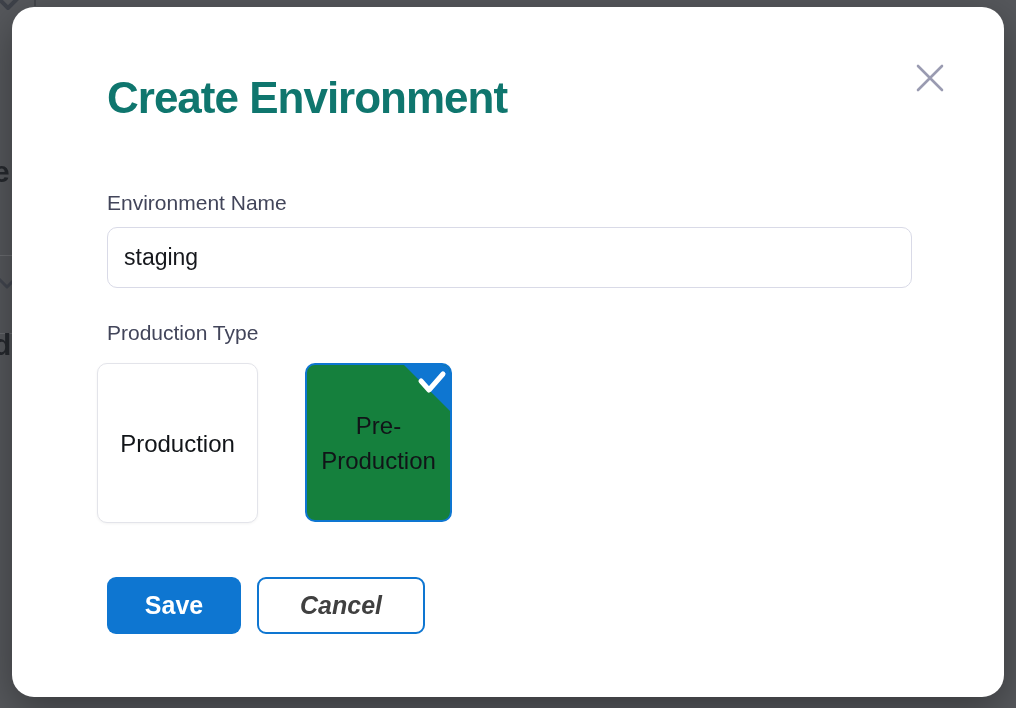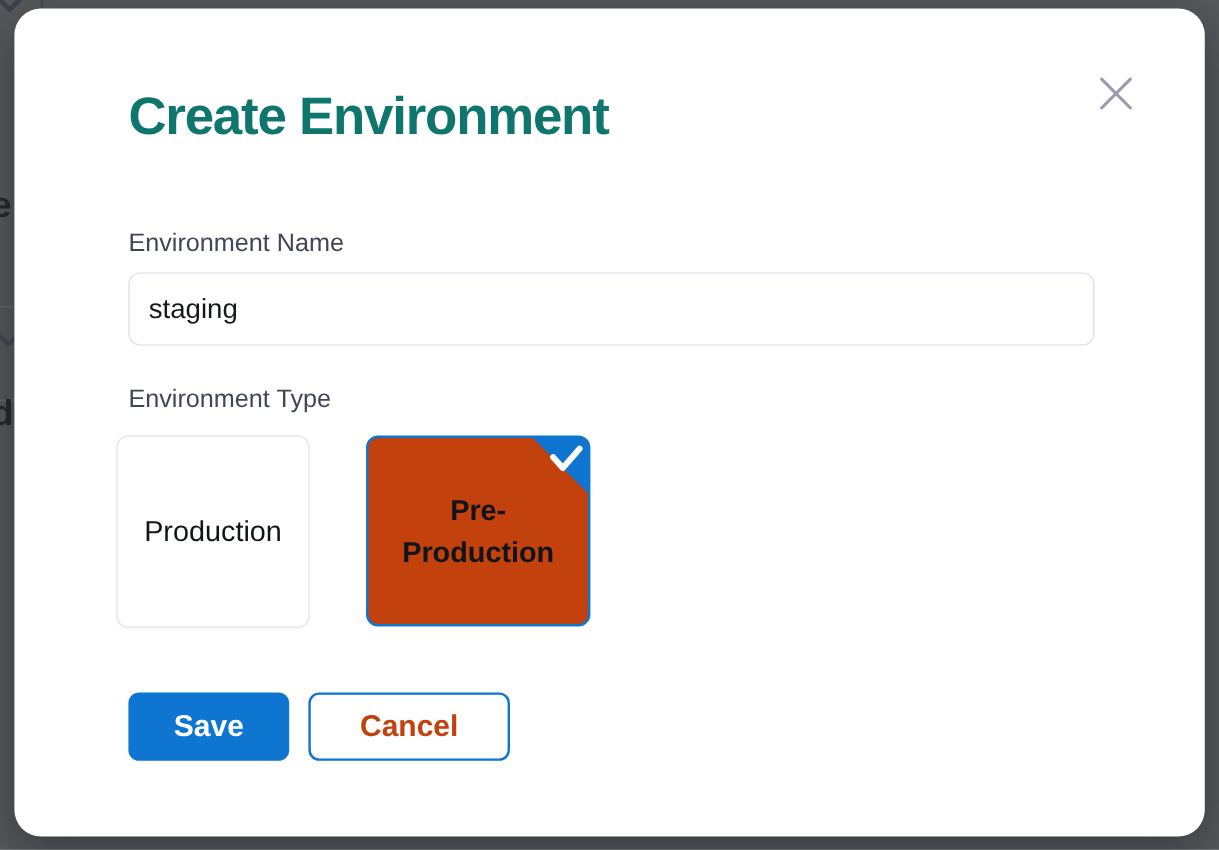--- a/index.html
+++ b/index.html
@@ -81,26 +81,25 @@
     box-shadow: 0 1px 3px rgba(0,0,0,0.05);
     display: flex; align-items: center; justify-content: center;
     text-align: center;
     font-size: 24px; line-height: 35px;
     color: #111418;
     cursor: pointer;
     position: relative;
     padding: 0 10px;
   }
   .type-card.selected {
-    width: 187px; height: 159px;
+    width: 147px; height: 159px;
     border: 2px solid #0E76D1;
-    background: #c2410c;
+    background: #15803d;
     overflow: hidden;
     box-shadow: none;
-    font-weight: bold;
   }
   .selected-corner {
     position: absolute;
     top: -2px; right: -2px;
     width: 54px; height: 54px;
     pointer-events: none;
   }
 
   .action-row {
     position: absolute;
@@ -118,21 +117,22 @@
   .btn-save {
     width: 134px;
     background: #0E76D1;
     border: none;
     color: #FFFFFF;
   }
   .btn-cancel {
     width: 168px;
     background: #FFFFFF;
     border: 2px solid #0E76D1;
-    color: #c2410c;
+    color: #404040;
+    font-style: italic;
   }
 </style>
 </head>
 <body>
 
 <div>
   <span class="bg-chevron" style="top:-4px">
     <svg width="22" height="16" viewBox="0 0 22 16" fill="none">
         <path d="M2 3 L11 12 L20 3" stroke="#3E424A" stroke-width="4" stroke-linecap="round" stroke-linejoin="round"></path>
       </svg>
@@ -157,21 +157,21 @@
         <path d="M3 3 L27 27 M27 3 L3 27" stroke="#9A9BB1" stroke-width="2.6" stroke-linecap="round"></path>
       </svg>
     </span>
   </button>
 
   <h1 class="dialog-title">Create Environment</h1>
 
   <label class="field-label label-name">Environment Name</label>
   <input class="name-input" type="text" value="staging" style="">
 
-  <div class="field-label label-type">Environment Type</div>
+  <div class="field-label label-type">Production Type</div>
 
   <div class="type-cards">
 
     <div class="type-card">
       <span>Production</span>
     </div>
 
     <div class="type-card selected">
       <span>Pre-Production</span>
       <span class="selected-corner">

